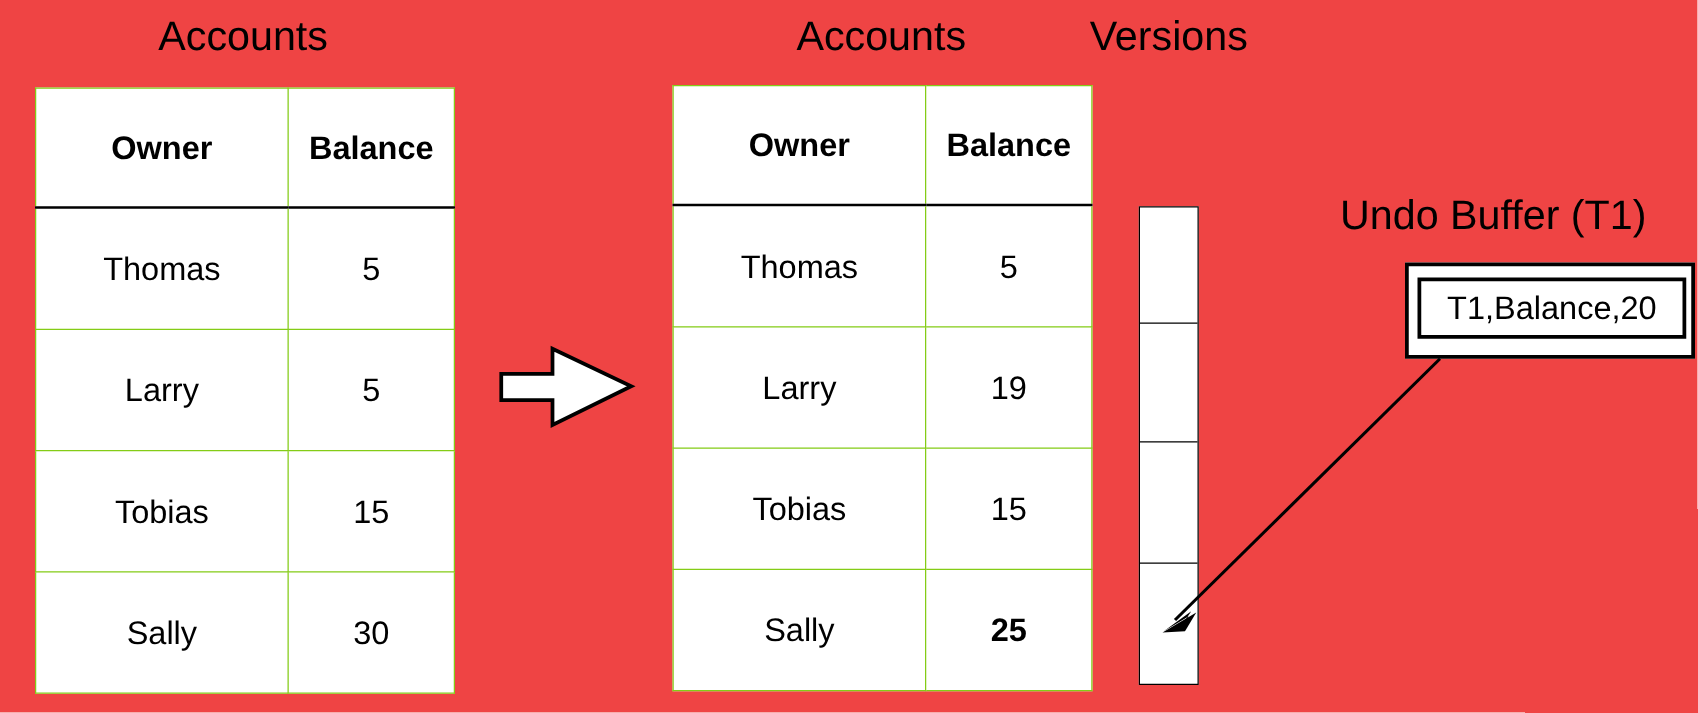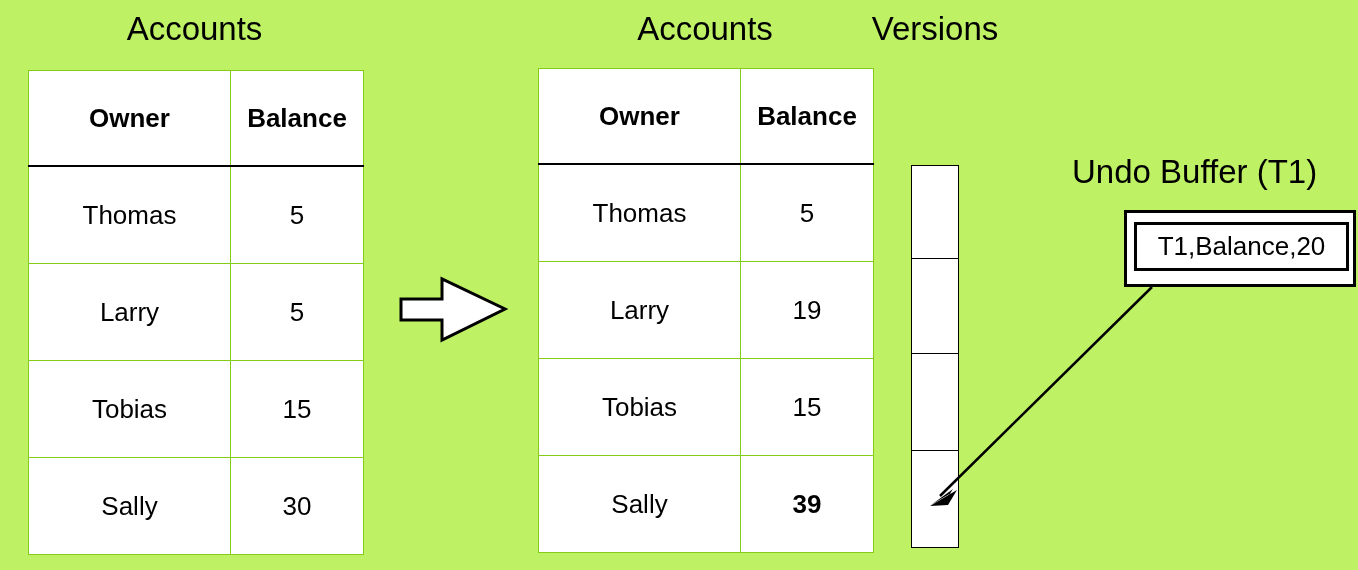--- a/index.html
+++ b/index.html
@@ -9,21 +9,21 @@
     background: #ffffff;
   }
   body {
     font-family: "Liberation Sans", "DejaVu Sans", sans-serif;
     color: #000000;
   }
   #canvas {
     position: relative;
     width: 1358px;
     height: 570px;
-    background: #bef264;
+    background: #ef4444;
     overflow: hidden;
   }
 
   
   .title {
     position: absolute;
     font-size: 33px;
     font-weight: 400;
     line-height: 1;
     white-space: nowrap;
@@ -169,21 +169,21 @@
       <tr class="body-row">
         <td class="col-owner">Larry</td>
         <td class="col-balance">19</td>
       </tr>
       <tr class="body-row">
         <td class="col-owner">Tobias</td>
         <td class="col-balance">15</td>
       </tr>
       <tr class="body-row">
         <td class="col-owner">Sally</td>
-        <td class="col-balance cell-bold">39</td>
+        <td class="col-balance cell-bold">25</td>
       </tr>
     </tbody>
   </table>
 
   <div id="versions-column">
     <div class="version-cell" style="height:93px;"></div>
     <div class="version-cell" style="height:95px;"></div>
     <div class="version-cell" style="height:97px;"></div>
     <div class="version-cell" style="height:96px;"></div>
   </div>

